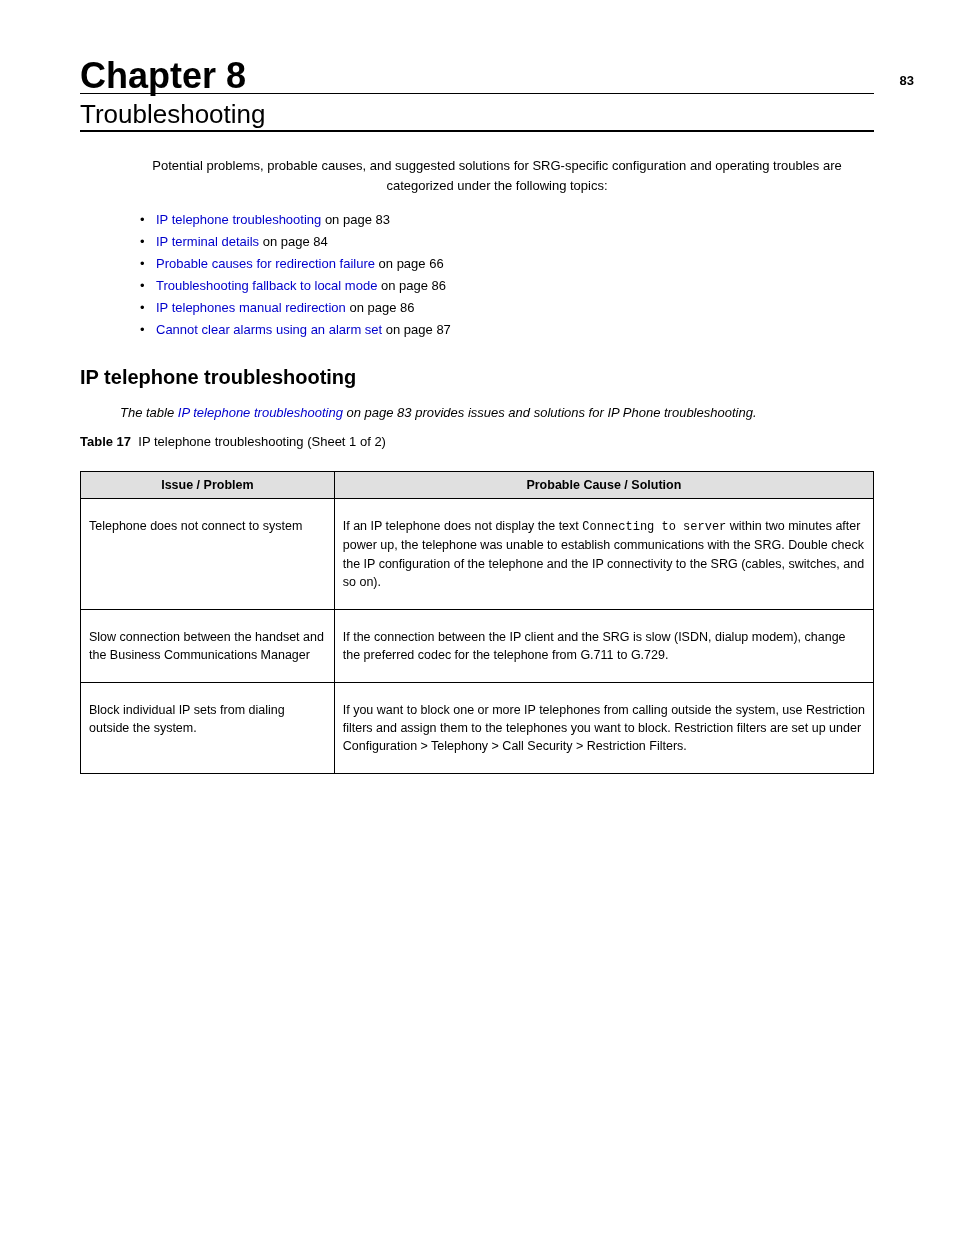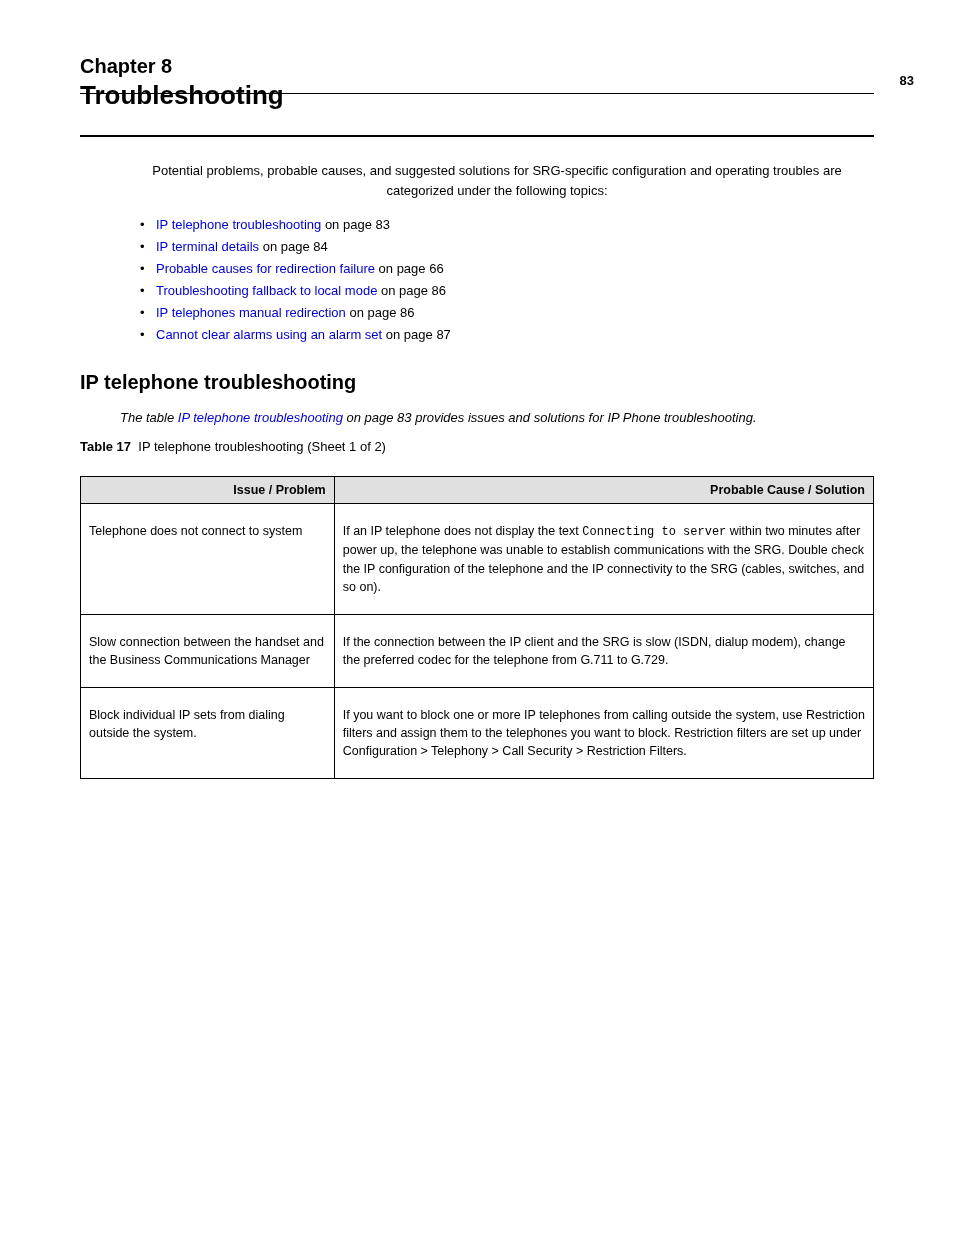--- a/index.html
+++ b/index.html
@@ -41,30 +41,30 @@
       font-weight: bold;
     }
 
     
     .content {
       margin: 55px 80px 60px 80px;
     }
 
     
     .chapter-label {
-      font-size: 20px;
+      font-size: 36px;
       font-weight: bold;
       margin-bottom: 2px;
       margin-top: 23px;
     }
 
     .chapter-title {
       font-size: 26px;
-      font-weight: bold;
-      margin-bottom: 24px;
+      font-weight: normal;
+      margin-bottom: 0;
     }
 
     .chapter-divider {
       border: none;
       border-top: 2px solid #000;
       margin-bottom: 24px;
     }
 
     
     .intro-text {
@@ -133,21 +133,21 @@
       border-collapse: collapse;
       font-size: 12.5px;
       margin-bottom: 20px;
     }
 
     .data-table th {
       background: #e0e0e0;
       border: 1px solid #000;
       padding: 6px 8px;
       font-weight: bold;
-      text-align: right;
+      text-align: center;
       font-size: 12.5px;
     }
 
     .data-table td {
       border: 1px solid #000;
       padding: 18px 8px;
       vertical-align: top;
       font-size: 12.5px;
       line-height: 1.45;
     }

